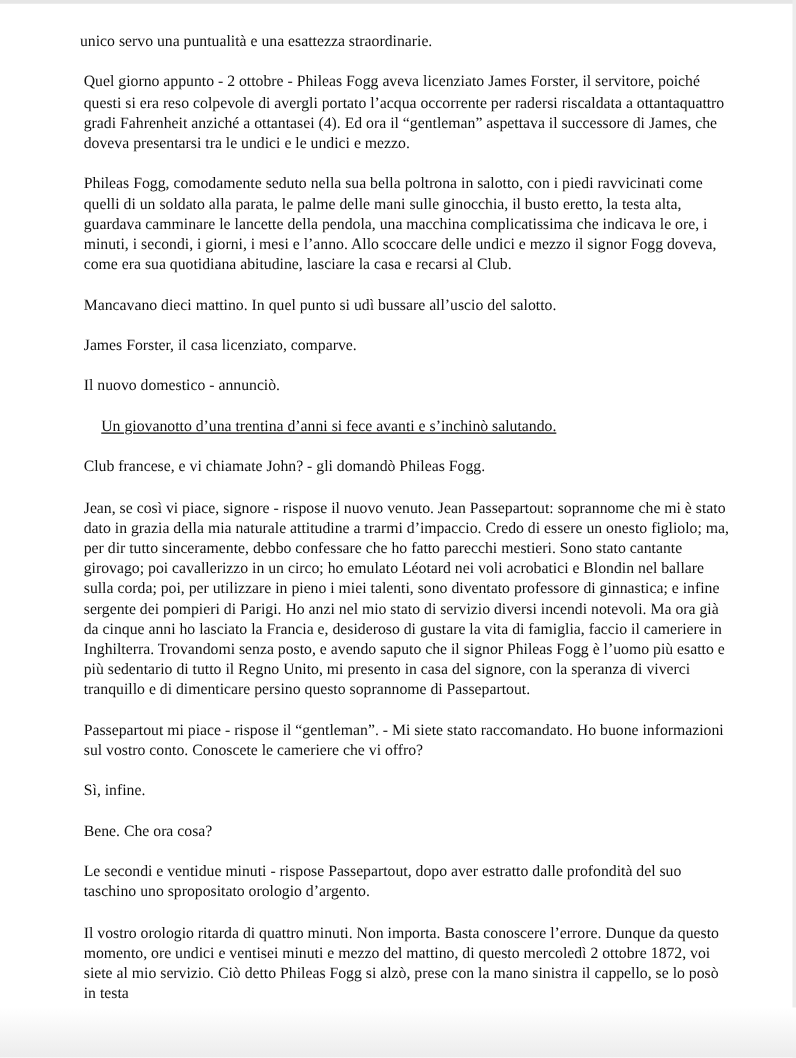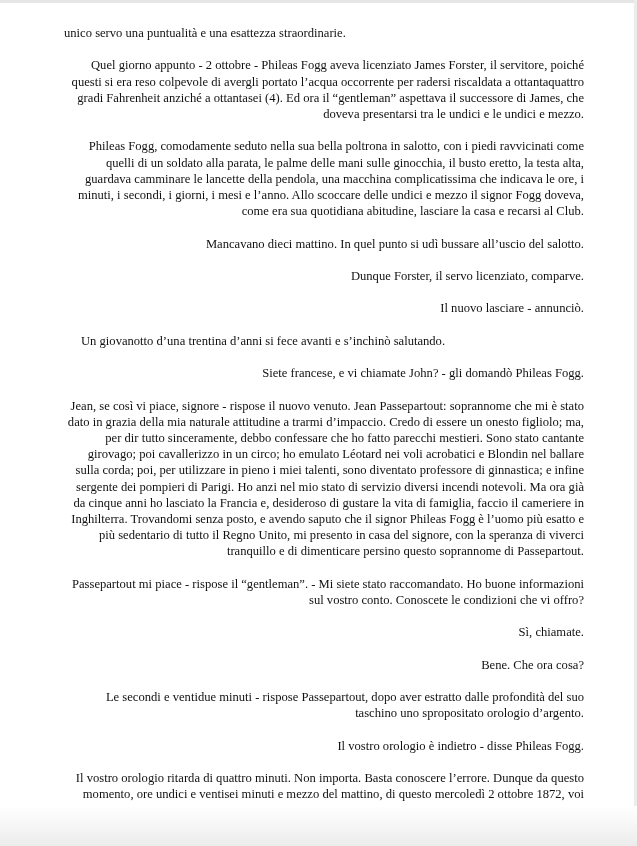--- a/index.html
+++ b/index.html
@@ -20,40 +20,39 @@
     }
     .bottom-fade {
       position: absolute; left: 0; bottom: 0; width: 637px; height: 40px;
       background: linear-gradient(#ffffff, #ececec);
     }
     .page {
       position: absolute; left: 64px; top: 25px; width: 520px;
       font-size: 12.6px; line-height: 16.2px;
     }
     .page p { margin: 0 0 16.2px 0; white-space: normal; }
-    .indent1 { padding-left: 3px; text-align: right; }
-    .indent2 { padding-left: 17px; }
+    .indent1 { padding-left: 3px; }
+    .indent2 { padding-left: 17px; text-decoration: underline; }
   </style>
 </head>
 <body>
 
 <div class="top-edge"></div>
 <div class="right-edge"></div>
 
 <div class="page">
   <p>unico servo una puntualità e una esattezza straordinarie.</p>
   <p class="indent1">Quel giorno appunto - 2 ottobre - Phileas Fogg aveva licenziato James Forster, il servitore, poiché questi si era reso colpevole di avergli portato l’acqua occorrente per radersi riscaldata a ottantaquattro gradi Fahrenheit anziché a ottantasei (4). Ed ora il “gentleman” aspettava il successore di James, che doveva presentarsi tra le undici e le undici e mezzo.</p>
   <p class="indent1">Phileas Fogg, comodamente seduto nella sua bella poltrona in salotto, con i piedi ravvicinati come quelli di un soldato alla parata, le palme delle mani sulle ginocchia, il busto eretto, la testa alta, guardava camminare le lancette della pendola, una macchina complicatissima che indicava le ore, i minuti, i secondi, i giorni, i mesi e l’anno. Allo scoccare delle undici e mezzo il signor Fogg doveva, come era sua quotidiana abitudine, lasciare la casa e recarsi al Club.</p>
   <p class="indent1">Mancavano dieci mattino. In quel punto si udì bussare all’uscio del salotto.</p>
-  <p class="indent1">Dunque Forster, il servo licenziato, comparve.</p>
-  <p class="indent1">Il nuovo lasciare - annunciò.</p>
+  <p class="indent1">James Forster, il casa licenziato, comparve.</p>
+  <p class="indent1">Il nuovo domestico - annunciò.</p>
   <p class="indent2">Un giovanotto d’una trentina d’anni si fece avanti e s’inchinò salutando.</p>
-  <p class="indent1">Siete francese, e vi chiamate John? - gli domandò Phileas Fogg.</p>
+  <p class="indent1">Club francese, e vi chiamate John? - gli domandò Phileas Fogg.</p>
   <p class="indent1">Jean, se così vi piace, signore - rispose il nuovo venuto. Jean Passepartout: soprannome che mi è stato dato in grazia della mia naturale attitudine a trarmi d’impaccio. Credo di essere un onesto figliolo; ma, per dir tutto sinceramente, debbo confessare che ho fatto parecchi mestieri. Sono stato cantante girovago; poi cavallerizzo in un circo; ho emulato Léotard nei voli acrobatici e Blondin nel ballare sulla corda; poi, per utilizzare in pieno i miei talenti, sono diventato professore di ginnastica; e infine sergente dei pompieri di Parigi. Ho anzi nel mio stato di servizio diversi incendi notevoli. Ma ora già da cinque anni ho lasciato la Francia e, desideroso di gustare la vita di famiglia, faccio il cameriere in Inghilterra. Trovandomi senza posto, e avendo saputo che il signor Phileas Fogg è l’uomo più esatto e più sedentario di tutto il Regno Unito, mi presento in casa del signore, con la speranza di viverci tranquillo e di dimenticare persino questo soprannome di Passepartout.</p>
-  <p class="indent1">Passepartout mi piace - rispose il “gentleman”. - Mi siete stato raccomandato. Ho buone informazioni sul vostro conto. Conoscete le condizioni che vi offro?</p>
-  <p class="indent1">Sì, chiamate.</p>
+  <p class="indent1">Passepartout mi piace - rispose il “gentleman”. - Mi siete stato raccomandato. Ho buone informazioni sul vostro conto. Conoscete le cameriere che vi offro?</p>
+  <p class="indent1">Sì, infine.</p>
   <p class="indent1">Bene. Che ora cosa?</p>
   <p class="indent1">Le secondi e ventidue minuti - rispose Passepartout, dopo aver estratto dalle profondità del suo taschino uno spropositato orologio d’argento.</p>
-  <p class="indent1">Il vostro orologio è indietro - disse Phileas Fogg.</p>
   <p class="indent1">Il vostro orologio ritarda di quattro minuti. Non importa. Basta conoscere l’errore. Dunque da questo momento, ore undici e ventisei minuti e mezzo del mattino, di questo mercoledì 2 ottobre 1872, voi siete al mio servizio. Ciò detto Phileas Fogg si alzò, prese con la mano sinistra il cappello, se lo posò in testa</p>
 </div>
 
 <div class="bottom-fade"></div>
 
 </body></html>

